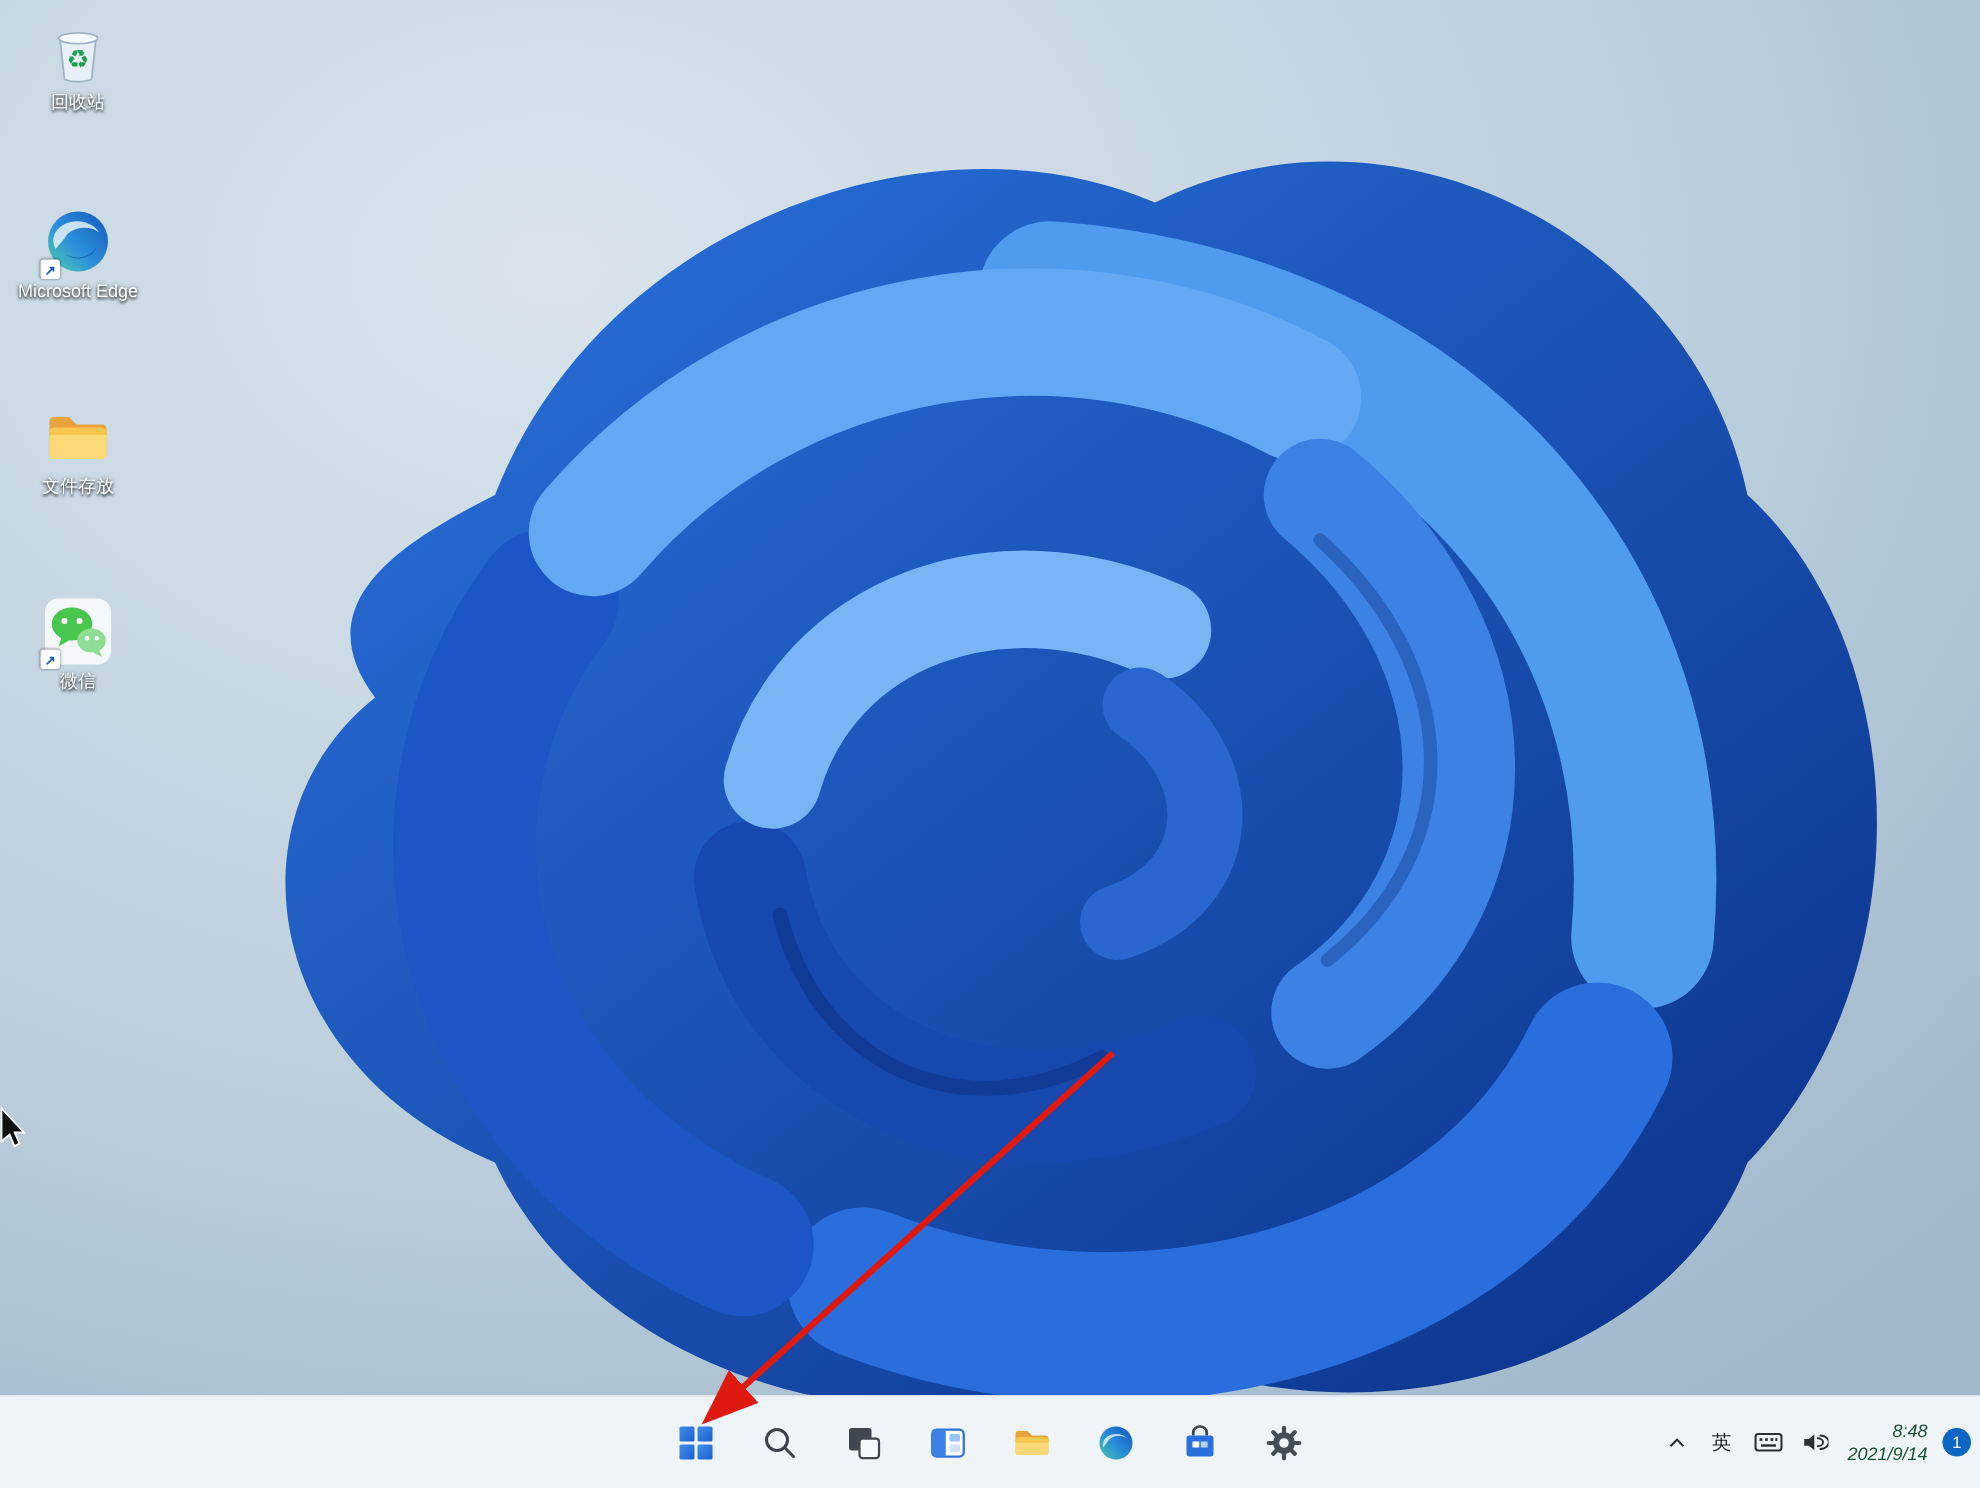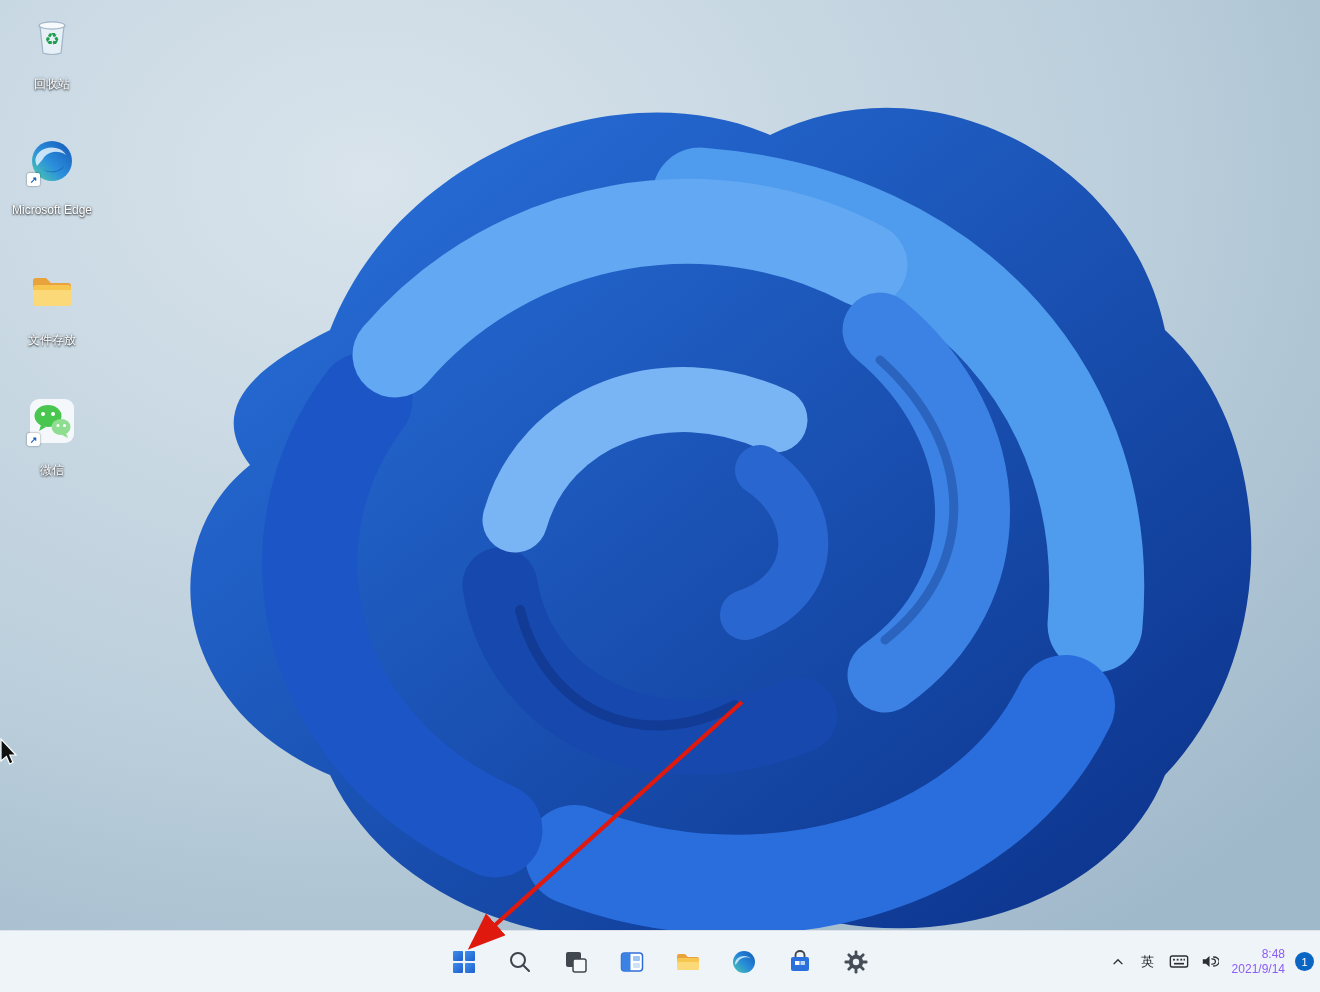--- a/index.html
+++ b/index.html
@@ -5,38 +5,38 @@
   * { box-sizing: border-box; margin: 0; padding: 0; }
   html, body { width: 1320px; height: 992px; overflow: hidden; }
   body { font-family: "Liberation Sans", sans-serif; position: relative; background: #b9cdda; }
 
   .wallpaper { position: absolute; inset: 0; z-index: 0; }
 
   .desktop-icon { position: absolute; width: 84px; left: 10px; display: flex; flex-direction: column;
                   align-items: center; gap: 3px; z-index: 2; cursor: pointer; }
   .desktop-icon .glyph { width: 46px; height: 46px; position: relative; }
   .desktop-icon .label { color: #fff; font-size: 12px; text-align: center; line-height: 14px;
-                         text-shadow: 0 1px 2px rgba(0,0,0,.8), 0 0 3px rgba(0,0,0,.45); margin-top: 16px; }
+                         text-shadow: 0 1px 2px rgba(0,0,0,.8), 0 0 3px rgba(0,0,0,.45); }
   .shortcut-overlay { position: absolute; left: -2px; bottom: -2px; width: 13px; height: 13px;
                       background: #fff; border-radius: 2px; box-shadow: 0 0 2px rgba(0,0,0,.55);
                       display: flex; align-items: center; justify-content: center;
                       font-size: 9px; color: #1a5fb4; font-weight: bold; }
 
   .taskbar { position: absolute; left: 0; right: 0; bottom: 0; height: 62px; background: #eff4f9;
              border-top: 1px solid #dde3e9; z-index: 5; }
   .tb-center { position: absolute; left: 50%; top: 50%; transform: translate(-50%, -50%);
                display: flex; gap: 12px; align-items: center; }
   .tb-btn { width: 44px; height: 44px; display: flex; align-items: center; justify-content: center;
             border-radius: 6px; cursor: pointer; }
 
   .tray { position: absolute; right: 6px; top: 0; bottom: 0; display: flex; align-items: center; gap: 2px; z-index: 6; }
   .tray-btn { height: 40px; min-width: 28px; padding: 0 5px; display: flex; align-items: center;
               justify-content: center; border-radius: 6px; cursor: pointer; }
   .ime { font-size: 13px; color: #1b1f23; }
-  .clock { text-align: right; font-size: 12px; color: #8b5cf6; line-height: 15px; padding: 0 6px; cursor: pointer; }
+  .clock { text-align: right; font-size: 12px; color: #14532d; line-height: 15px; padding: 0 6px; cursor: pointer; font-style: italic; }
   .badge { width: 19px; height: 19px; border-radius: 50%; background: #0b66c3; color: #fff;
            font-size: 11px; display: flex; align-items: center; justify-content: center;
            margin-left: 2px; cursor: pointer; }
 
   .annotation-layer { position: absolute; inset: 0; z-index: 9; pointer-events: none; }
   .cursor-layer { position: absolute; left: 0; top: 738px; z-index: 10; pointer-events: none; }
 </style>
 </head>
 <body>
 

